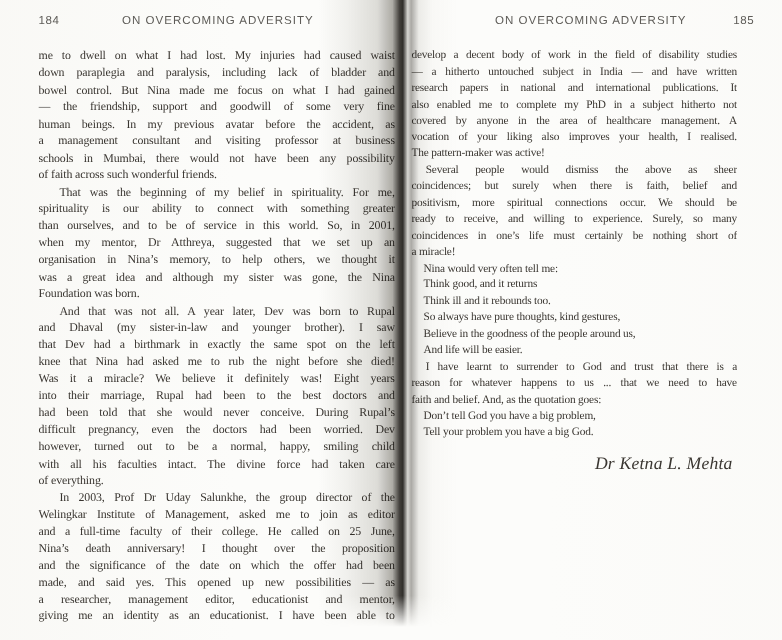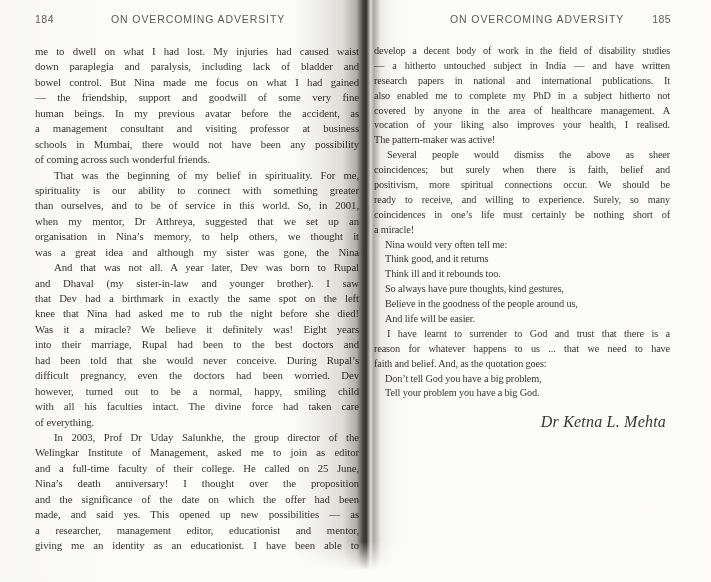--- a/index.html
+++ b/index.html
@@ -19,21 +19,21 @@
     align-items: baseline;
     font-family: "Liberation Sans", sans-serif;
     font-size: 10.5px;
     color: #5d5b57;
     letter-spacing: 0.9px;
     gap: 28px;
   }
   .header-left  { left: 35px;  width: 324px; }
   .header-right { left: 374px; width: 300px; }
   .hdr-num   { flex: 0 0 48px; letter-spacing: 0.5px; }
-  .hdr-num.right-num { text-align: left; }
+  .hdr-num.right-num { text-align: center; }
   .hdr-title { flex: 1 1 auto; text-align: right; white-space: nowrap; }
 
   
   .textblock { position: absolute; top: 44px; }
   .lines-left {
     left: 35px; width: 324px;
     font-size: 10.8px; line-height: 15.45px;
     color: #38342f; letter-spacing: -0.1px;
   }
   .lines-right {
@@ -107,27 +107,28 @@
 </div>
 
 <div class="textblock lines-left">
     <div class="line j">me to dwell on what I had lost. My injuries had caused waist</div>
     <div class="line j">down paraplegia and paralysis, including lack of bladder and</div>
     <div class="line j">bowel control. But Nina made me focus on what I had gained</div>
     <div class="line j">— the friendship, support and goodwill of some very fine</div>
     <div class="line j">human beings. In my previous avatar before the accident, as</div>
     <div class="line j">a management consultant and visiting professor at business</div>
     <div class="line j">schools in Mumbai, there would not have been any possibility</div>
-    <div class="line">of coming across such wonderful friends.</div>
+    <div class="line">of faith across such wonderful friends.</div>
     <div class="line j ind1">That was the beginning of my belief in spirituality. For me,</div>
     <div class="line j">spirituality is our ability to connect with something greater</div>
     <div class="line j">than ourselves, and to be of service in this world. So, in 2001,</div>
     <div class="line j">when my mentor, Dr Atthreya, suggested that we set up an</div>
     <div class="line j">organisation in Nina’s memory, to help others, we thought it</div>
     <div class="line j">was a great idea and although my sister was gone, the Nina</div>
+    <div class="line">Foundation was born.</div>
     <div class="line j ind1">And that was not all. A year later, Dev was born to Rupal</div>
     <div class="line j">and Dhaval (my sister-in-law and younger brother). I saw</div>
     <div class="line j">that Dev had a birthmark in exactly the same spot on the left</div>
     <div class="line j">knee that Nina had asked me to rub the night before she died!</div>
     <div class="line j">Was it a miracle? We believe it definitely was! Eight years</div>
     <div class="line j">into their marriage, Rupal had been to the best doctors and</div>
     <div class="line j">had been told that she would never conceive. During Rupal’s</div>
     <div class="line j">difficult pregnancy, even the doctors had been worried. Dev</div>
     <div class="line j">however, turned out to be a normal, happy, smiling child</div>
     <div class="line j">with all his faculties intact. The divine force had taken care</div>

